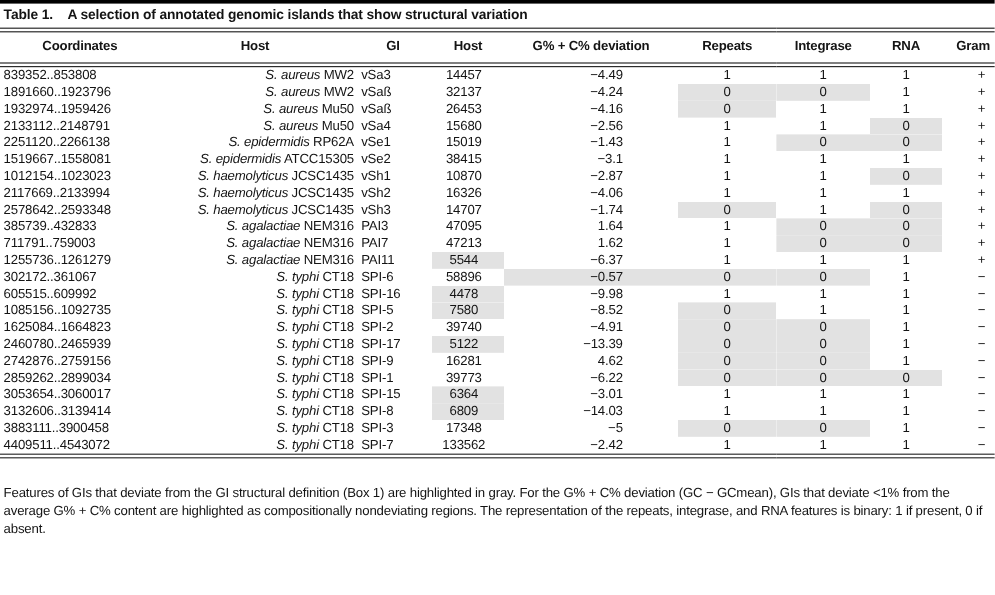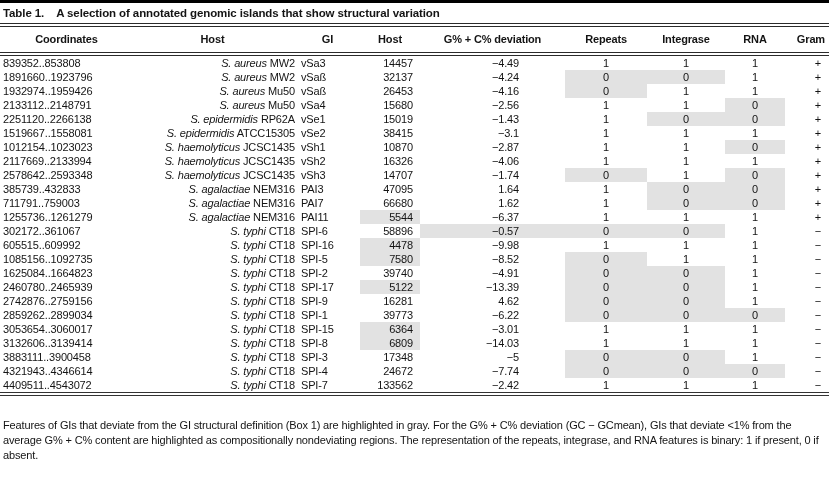--- a/index.html
+++ b/index.html
@@ -41,21 +41,21 @@
   td.gray { background: var(--highlight); }
 
   
   .th-coordinates { text-align: center; padding-left: 3px; }
   .th-host, .th-gi, .th-size, .th-gc_dev, .th-repeats, .th-integrase, .th-rna { text-align: center; }
   .th-gram { text-align: right; padding-right: 4px; }
 
   td.col-coordinates { text-align: left; padding-left: 3px; }
   td.col-host { text-align: right; padding-left: 8px; }
   td.col-gi { text-align: left; padding-left: 6px; margin-left: 40px; }
-  td.col-size { text-align: right; padding-right: 7px; }
+  td.col-size { text-align: center; padding-right: 7px; }
   td.col-gc_dev { text-align: right; padding-right: 46px; }
   td.col-repeats, td.col-integrase, td.col-rna { text-align: center; }
   td.col-gram { text-align: right; padding-right: 8px; }
 
   .species { font-style: italic; }
 
   .footnote {
     margin-top: 22px;
     padding: 0 3px;
     font-size: 11px; line-height: 15px; letter-spacing: -0.15px;
@@ -206,21 +206,21 @@
           <td class="col-gc_dev">1.64</td>
           <td class="col-repeats">1</td>
           <td class="col-integrase gray">0</td>
           <td class="col-rna gray">0</td>
           <td class="col-gram">+</td>
         </tr>
         <tr>
           <td class="col-coordinates">711791..759003</td>
           <td class="col-host"><span class="species">S. agalactiae</span><span> NEM316</span></td>
           <td class="col-gi">PAI7</td>
-          <td class="col-size">66680</td>
+          <td class="col-size">47213</td>
           <td class="col-gc_dev">1.62</td>
           <td class="col-repeats">1</td>
           <td class="col-integrase gray">0</td>
           <td class="col-rna gray">0</td>
           <td class="col-gram">+</td>
         </tr>
         <tr>
           <td class="col-coordinates">1255736..1261279</td>
           <td class="col-host"><span class="species">S. agalactiae</span><span> NEM316</span></td>
           <td class="col-gi">PAI11</td>
@@ -335,31 +335,20 @@
           <td class="col-host"><span class="species">S. typhi</span><span> CT18</span></td>
           <td class="col-gi">SPI-3</td>
           <td class="col-size">17348</td>
           <td class="col-gc_dev">−5</td>
           <td class="col-repeats gray">0</td>
           <td class="col-integrase gray">0</td>
           <td class="col-rna">1</td>
           <td class="col-gram">−</td>
         </tr>
         <tr>
-          <td class="col-coordinates">4321943..4346614</td>
-          <td class="col-host"><span class="species">S. typhi</span><span> CT18</span></td>
-          <td class="col-gi">SPI-4</td>
-          <td class="col-size">24672</td>
-          <td class="col-gc_dev">−7.74</td>
-          <td class="col-repeats gray">0</td>
-          <td class="col-integrase gray">0</td>
-          <td class="col-rna gray">0</td>
-          <td class="col-gram">−</td>
-        </tr>
-        <tr>
           <td class="col-coordinates">4409511..4543072</td>
           <td class="col-host"><span class="species">S. typhi</span><span> CT18</span></td>
           <td class="col-gi">SPI-7</td>
           <td class="col-size">133562</td>
           <td class="col-gc_dev">−2.42</td>
           <td class="col-repeats">1</td>
           <td class="col-integrase">1</td>
           <td class="col-rna">1</td>
           <td class="col-gram">−</td>
         </tr>

